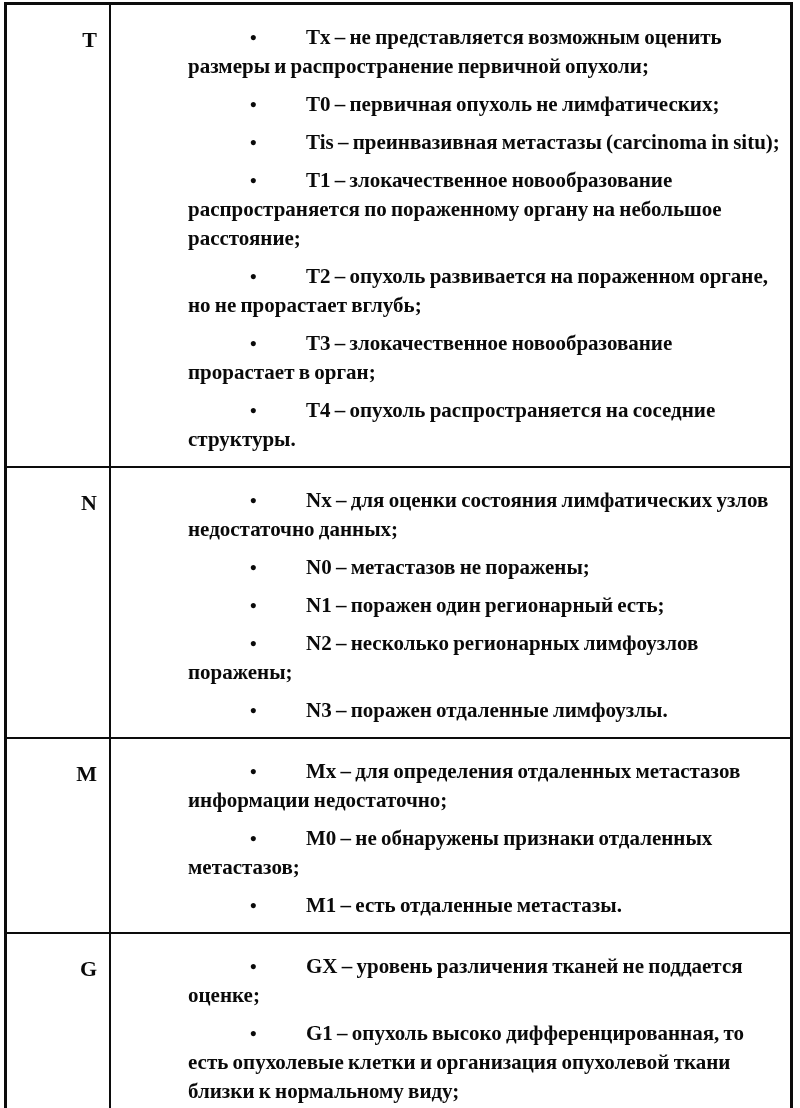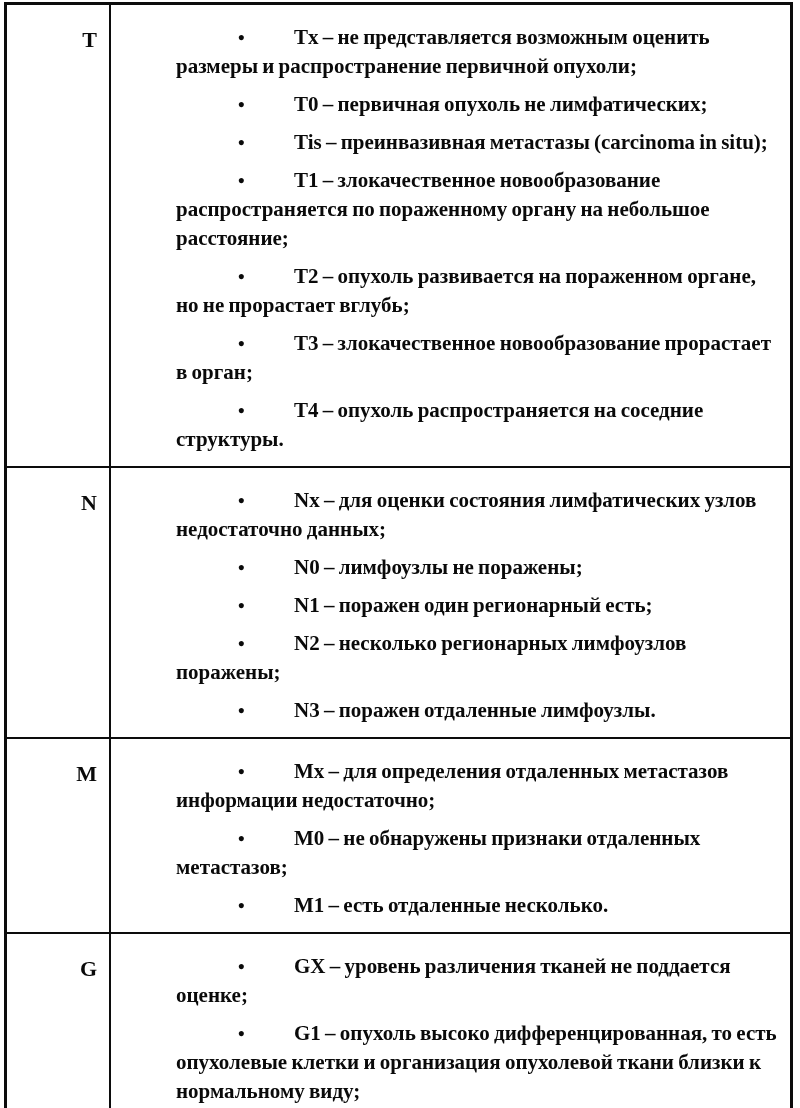--- a/index.html
+++ b/index.html
@@ -34,21 +34,21 @@
   }
   td.keycell {
     width: 90px;
     text-align: right;
     padding: 20px 12px 10px 0;
     font-weight: bold;
     font-size: 22px;
     line-height: 29px;
   }
   td.itemscell {
-    padding: 18px 10px 12px 8px;
+    padding: 18px 10px 12px 20px;
   }
   p.li {
     margin: 0 0 9px 57px;
     font-weight: bold;
     font-size: 21px;
     line-height: 29px;
     text-align: left;
     word-spacing: -1px;
   }
   p.li:last-child { margin-bottom: 0; }
@@ -81,35 +81,35 @@
         <p class="li"><span class="b">•</span><span>T4 – опухоль распространяется на соседние структуры.</span></p>
       </td>
     </tr>
 
     <tr>
       <td class="keycell">
         <span>N</span>
       </td>
       <td class="itemscell">
         <p class="li"><span class="b">•</span><span>Nx – для оценки состояния лимфатических узлов недостаточно данных;</span></p>
-        <p class="li"><span class="b">•</span><span>N0 – лимфоузлы не поражены;</span></p>
+        <p class="li"><span class="b">•</span><span>N0 – метастазов не поражены;</span></p>
         <p class="li"><span class="b">•</span><span>N1 – поражен один регионарный есть;</span></p>
         <p class="li"><span class="b">•</span><span>N2 – несколько регионарных лимфоузлов поражены;</span></p>
         <p class="li"><span class="b">•</span><span>N3 – поражен отдаленные лимфоузлы.</span></p>
       </td>
     </tr>
 
     <tr>
       <td class="keycell">
         <span>M</span>
       </td>
       <td class="itemscell">
         <p class="li"><span class="b">•</span><span>Mx – для определения отдаленных метастазов информации недостаточно;</span></p>
         <p class="li"><span class="b">•</span><span>M0 – не обнаружены признаки отдаленных метастазов;</span></p>
-        <p class="li"><span class="b">•</span><span>M1 – есть отдаленные несколько.</span></p>
+        <p class="li"><span class="b">•</span><span>M1 – есть отдаленные метастазы.</span></p>
       </td>
     </tr>
 
     <tr>
       <td class="keycell">
         <span>G</span>
       </td>
       <td class="itemscell">
         <p class="li"><span class="b">•</span><span>GX – уровень различения тканей не поддается оценке;</span></p>
         <p class="li"><span class="b">•</span><span>G1 – опухоль высоко дифференцированная, то есть опухолевые клетки и организация опухолевой ткани близки к нормальному виду;</span></p>

